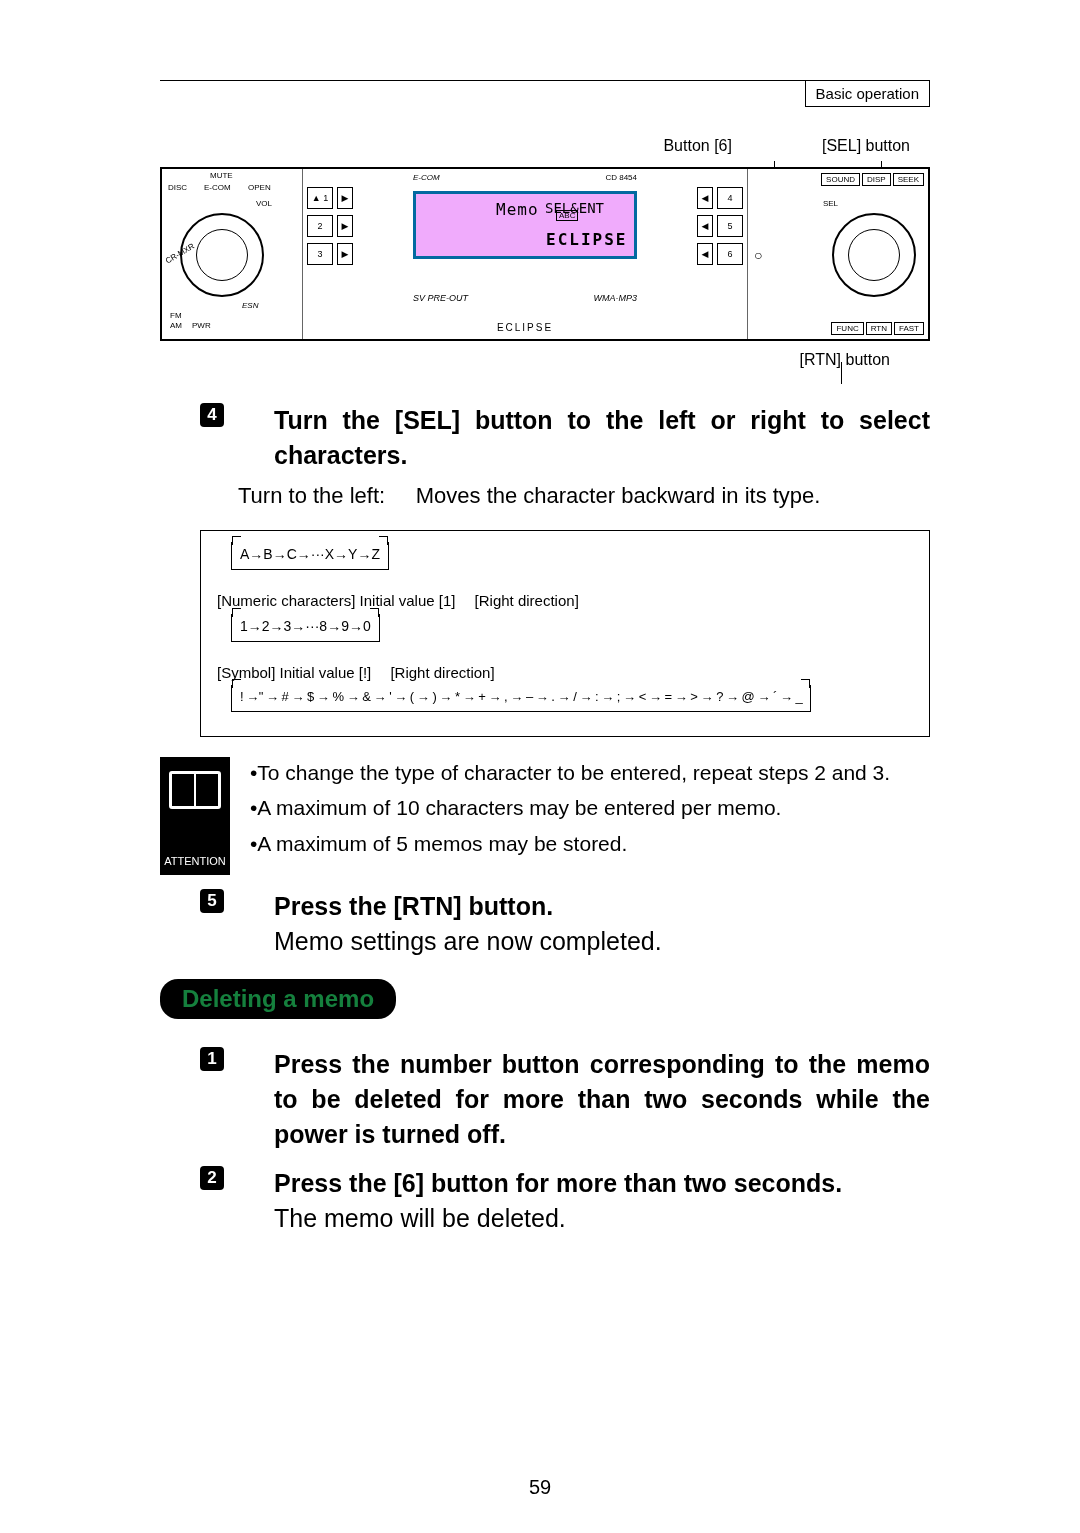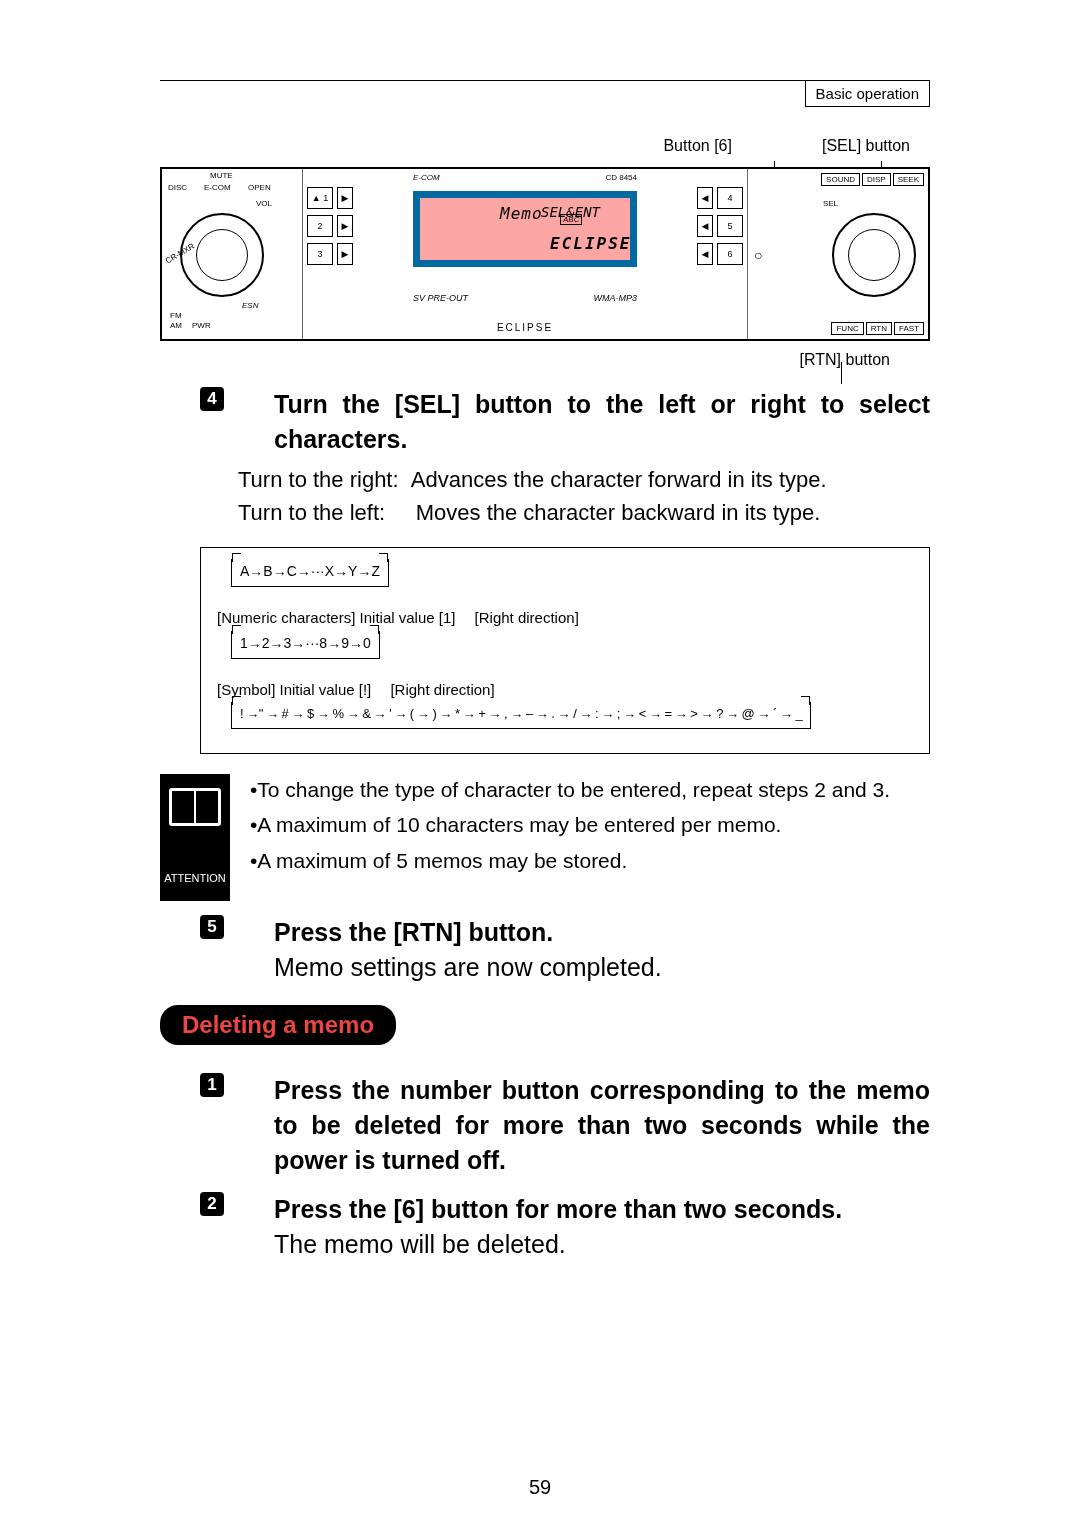--- a/index.html
+++ b/index.html
@@ -25,21 +25,21 @@
   .basic-op {
     border: 1px solid #000;
     border-top: none;
     font-size: 15px;
     padding: 4px 10px;
     display: inline-block;
   }
   .figure-area {
     position: relative;
     margin-top: 30px;
-    margin-bottom: 18px;
+    margin-bottom: 34px;
   }
   .callout-row {
     display: flex;
     justify-content: flex-end;
     gap: 90px;
     font-size: 16px;
     padding-right: 20px;
   }
   .faceplate {
     border: 2px solid #000;
@@ -59,21 +59,21 @@
   }
   .dial2 {
     width: 80px; height:80px; border:2px solid #000; border-radius:50%;
     position:absolute; right:12px; top:44px;
   }
   .dial-inner { width:50px;height:50px;border:1px solid #000;border-radius:50%;
     position:absolute;left:50%;top:50%;transform:translate(-50%,-50%); }
   .tiny { font-size:8px; position:absolute; }
   .disp {
     position:absolute; left:110px; right:110px; top:22px; height:62px;
-    border:7px solid #0369a1; background:#fca5a5;font-style:italic;
+    border:3px solid #0369a1; background:#f0abfc;
   }
   .disp-text1 { position:absolute; left:80px; top:6px; font-family:monospace; font-size:16px; letter-spacing:1px;}
   .disp-text2 { position:absolute; right:30px; top:6px; font-family:monospace; font-size:14px;}
   .disp-text3 { position:absolute; left:130px; top:36px; font-family:monospace; font-size:16px; letter-spacing:2px; font-weight:bold;}
   .btn-col { position:absolute; top:18px; width:26px; }
   .btn-col.left  { left:72px; }
   .btn-col.right { right:72px; }
   .mini-btn { height:20px; border:1px solid #000; margin-bottom:6px; font-size:9px; text-align:center; line-height:20px;}
   .brand-strip { position:absolute; bottom:6px; left:0; right:0; text-align:center; font-size:10px; letter-spacing:2px; }
   .sub-row { position:absolute; bottom:26px; left:110px; right:110px; height:20px; display:flex; justify-content:space-between; font-size:9px;}
@@ -108,30 +108,30 @@
     border-left:1px solid #000; border-top:1px solid #000;
   }
   .char-seq::after{
     content:""; position:absolute; right:0; top:-6px; width:8px; height:8px;
     border-right:1px solid #000; border-top:1px solid #000;
   }
   .attention-block { display:flex; margin:10px 0 10px 0; }
   .attn-tile {
     width:70px; height:110px; background:#000; color:#fff; font-size:11px;
     display:flex; flex-direction:column; align-items:center; justify-content:flex-end;
-    padding-bottom:17px; margin-right:20px; position:relative;
+    padding-bottom:8px; margin-right:20px; position:relative;
   }
   .attn-tile .book {
     position:absolute; top:14px; width:46px;height:32px;border:3px solid #fff;border-radius:3px;
   }
   .attn-tile .book::before{content:"";position:absolute;left:50%;top:0;bottom:0;width:2px;background:#fff;transform:translateX(-50%);}
   .attn-body { font-size:21px; line-height:1.5; flex:1; }
   .attn-body p { margin:0 0 4px 0; text-align:justify;}
   .pill-head {
-    background:#000; color:#ef4444; font-size:24px; font-weight:bold;
+    background:#000; color:#15803d; font-size:24px; font-weight:bold;
     border-radius:18px; padding:6px 22px; display:inline-block; margin: 14px 0 14px 0;
   }
   .page-num { position:absolute; bottom:34px; left:0; right:0; text-align:center; font-size:20px;}
   .tight { letter-spacing:-0.5px; }
 </style>
 </head>
 <body>
 
 <div class="page">
 
@@ -231,23 +231,20 @@
   </div>
 
   
   <div class="step">
     <div class="step-num">4</div>
     <div class="step-body">
         <span class="bold" style="text-align:justify;display:block">Turn the [SEL] button to the left or right to select characters.</span>
       </div>
   </div>
   <div class="step-sub">
-    <span>Turn to the right:</span>&nbsp;&nbsp;<span>Advances the character forward in its type.</span>
-  </div>
-  <div class="step-sub">
     <span>Turn to the left:</span>&nbsp;&nbsp;&nbsp;&nbsp;&nbsp;<span>Moves the character backward in its type.</span>
   </div>
 
   <div class="char-table">
     <div class="char-seq">A→B→C→···X→Y→Z</div>
 
     <div class="row-title">[Numeric characters] Initial value [1]  [Right direction]</div>
     <div class="char-seq">1→2→3→···8→9→0</div>
 
     <div class="row-title">[Symbol] Initial value [!]  [Right direction]</div>

